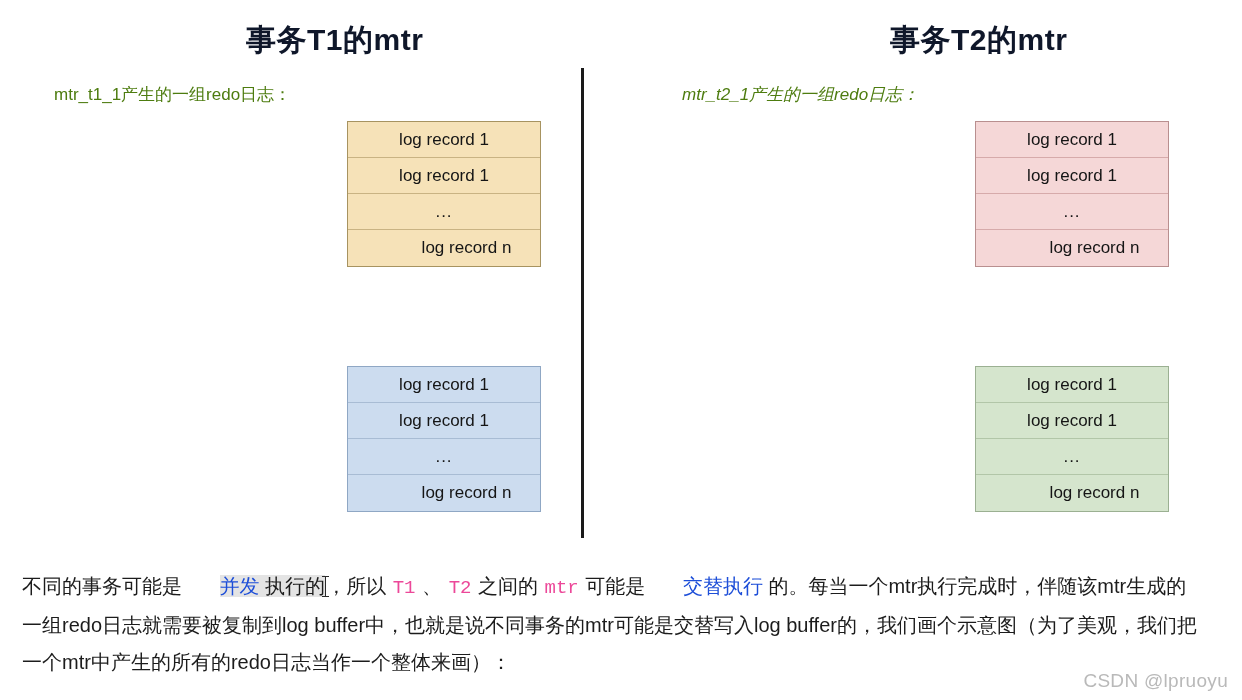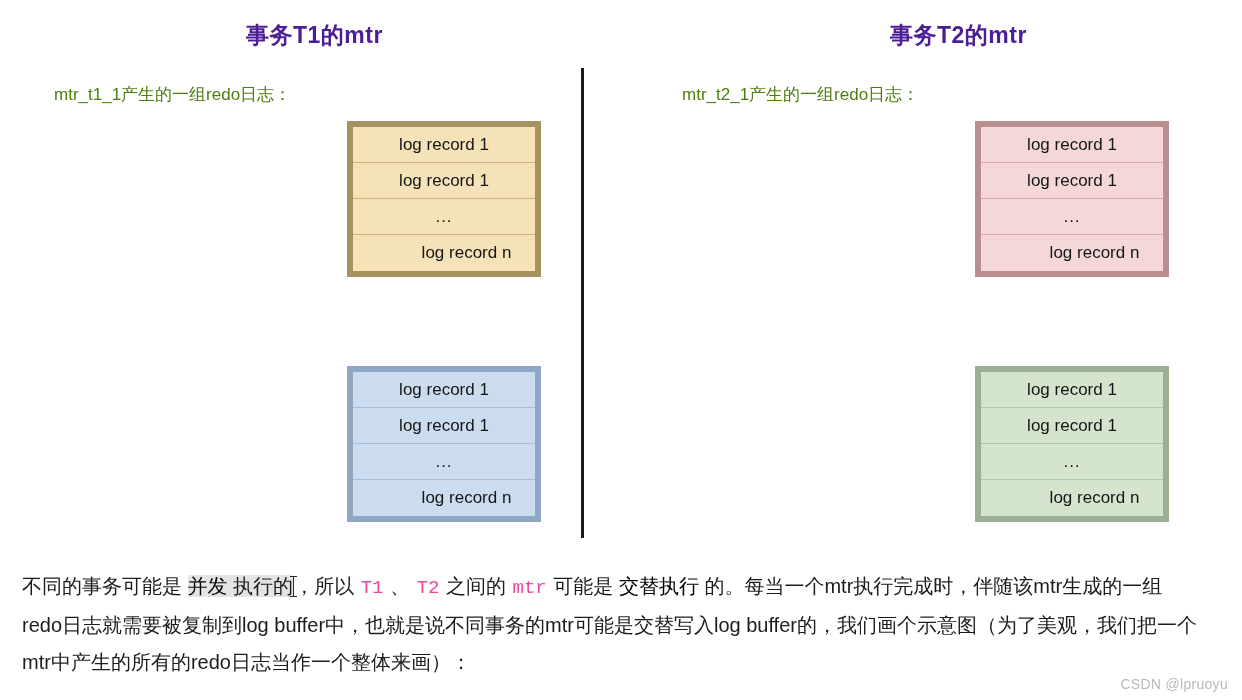--- a/index.html
+++ b/index.html
@@ -19,23 +19,23 @@
   
   #diagram {
     position: absolute;
     left: 0; top: 0;
     width: 1242px;
     height: 552px;
   }
 
   .col-title {
     position: absolute;
-    font-size: 23px;
+    font-size: 30px;
     font-weight: 700;
-    color: #4c1d95;
+    color: #0f172a;
     letter-spacing: 0.5px;
     white-space: nowrap;
   }
   #title-left  { left: 246px; top: 20px; }
   #title-right { left: 890px; top: 20px; }
 
   .divider {
     position: absolute;
     left: 581px;
     top: 68px;
@@ -45,30 +45,30 @@
   }
 
   .group-label {
     position: absolute;
     font-size: 17px;
     font-weight: 400;
     color: #4d7c0f;
     white-space: nowrap;
   }
   #label-t1-1 { left: 54px;  top: 83px;  }
-  #label-t2-1 { left: 682px; top: 83px;  }
+  #label-t2-1 { left: 682px; top: 83px; font-style: italic;  }
   #label-t1-2 { left: 50px;  top: 330px; }
   #label-t2-2 { left: 676px; top: 330px; }
 
   
   .log-stack {
     position: absolute;
     width: 194px;
     box-sizing: border-box;
-    border: 6px solid #84cc16;
+    border: 1px solid #84cc16;
     box-shadow: 0 0 0 1px rgba(255,255,255,0.0);
   }
   .log-row {
     height: 36px;
     line-height: 36px;
     text-align: center;
     font-size: 17px;
     color: #151515;
     box-sizing: border-box;
     border-bottom: 1px solid #b4b4a6;
@@ -106,21 +106,22 @@
     color: #1c1c1c;
     letter-spacing: 0px;
   }
   #paragraph .code {
     font-family: "Liberation Mono", "DejaVu Sans Mono", monospace;
     color: #ec4899;
     font-size: 19px;
     padding: 0 1px;
   }
   #paragraph .hl-amber {
-    color: #000000;
+    color: #1d4ed8;
+    margin-left: 32px;
   }
   #paragraph .sel {
     background: #e4e4e4;
   }
   #caret {
     display: inline-block;
     width: 1px;
     height: 21px;
     background: #2a2a2a;
     vertical-align: -4px;
@@ -135,21 +136,21 @@
     background: #2a2a2a;
   }
   #caret::before { top: 0; }
   #caret::after  { bottom: 0; }
 
   
   #watermark {
     position: absolute;
     right: 14px;
     bottom: 8px;
-    font-size: 14px;
+    font-size: 19px;
     color: #b9b9b9;
     letter-spacing: 0.3px;
     white-space: nowrap;
   }
 </style>
 </head>
 <body>
 
 <div id="diagram">
 

